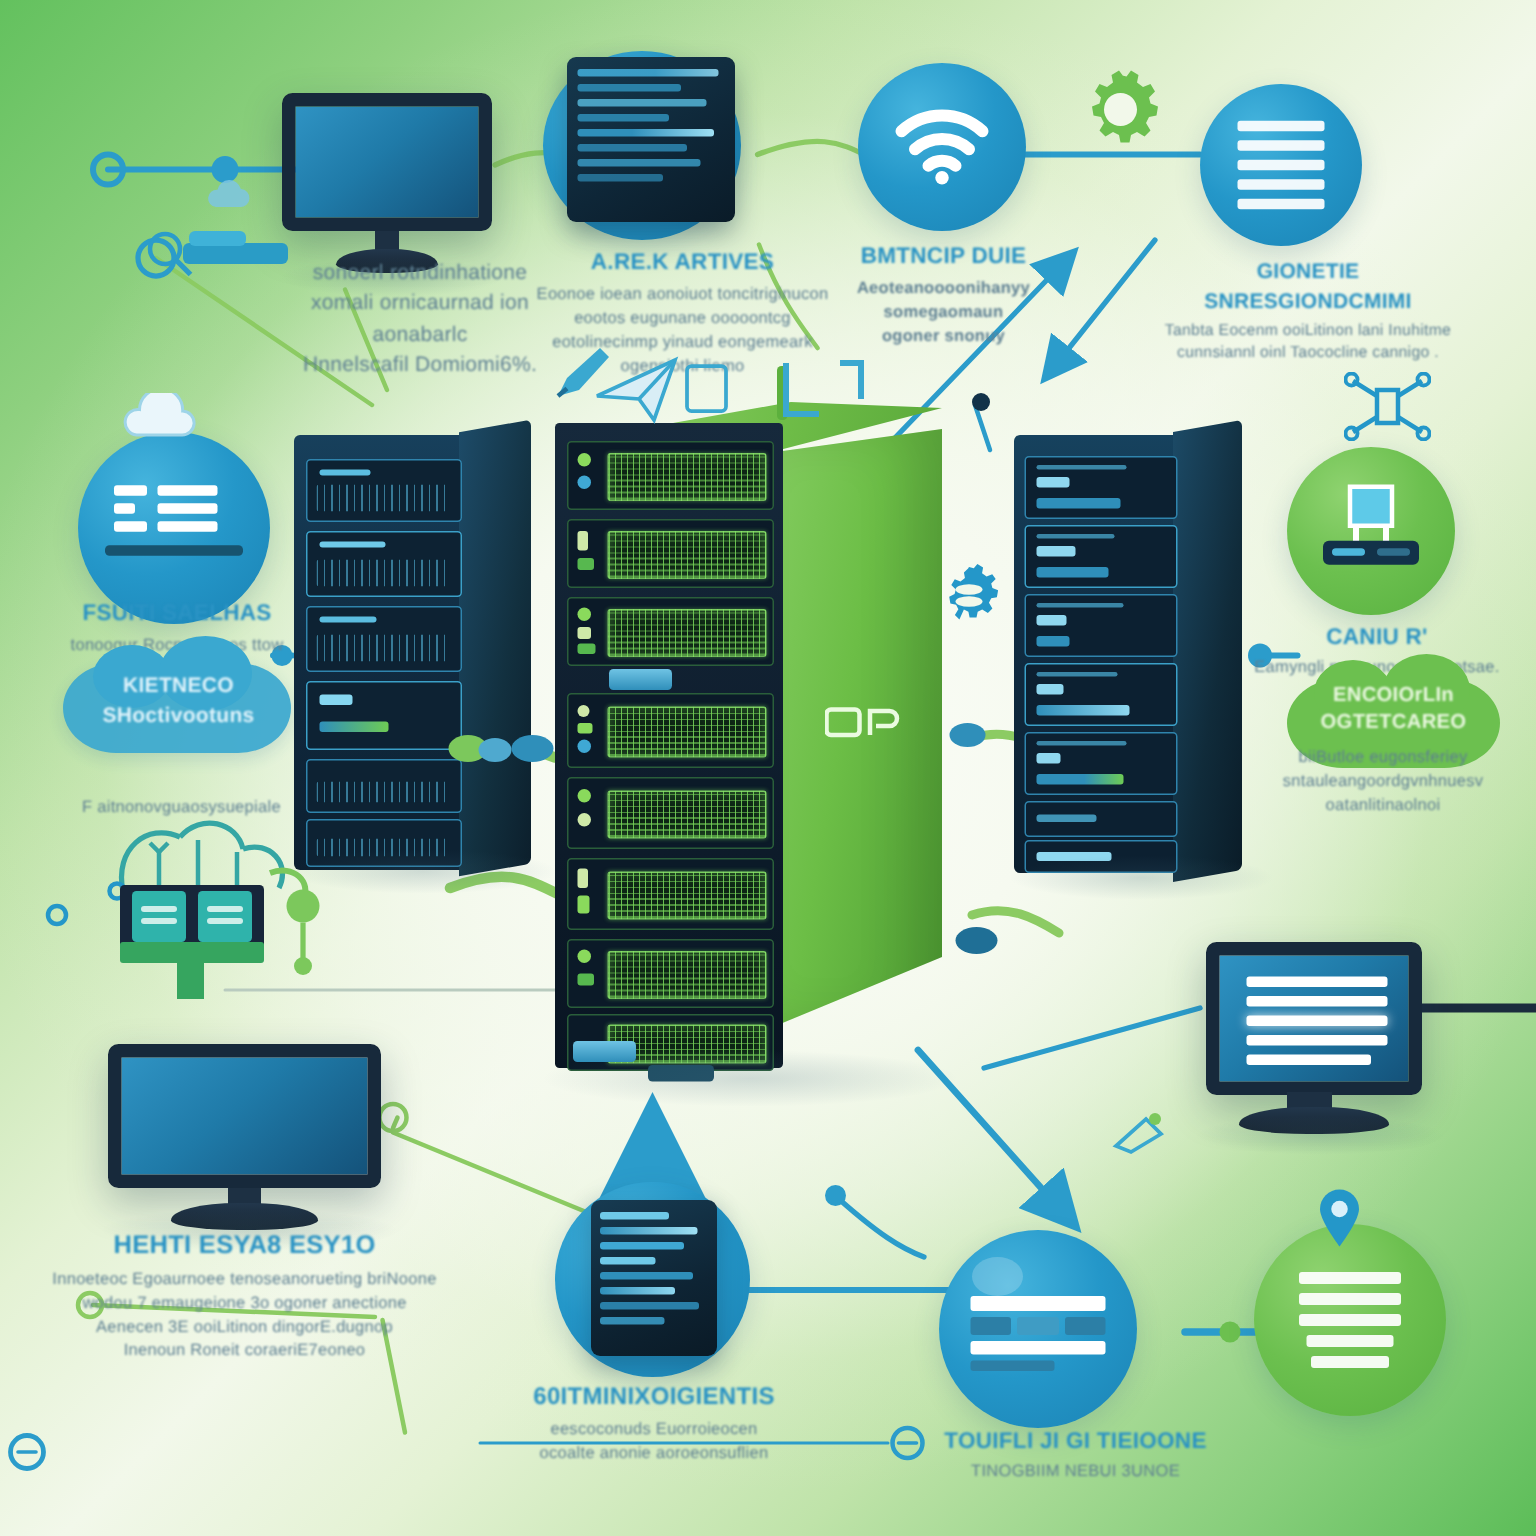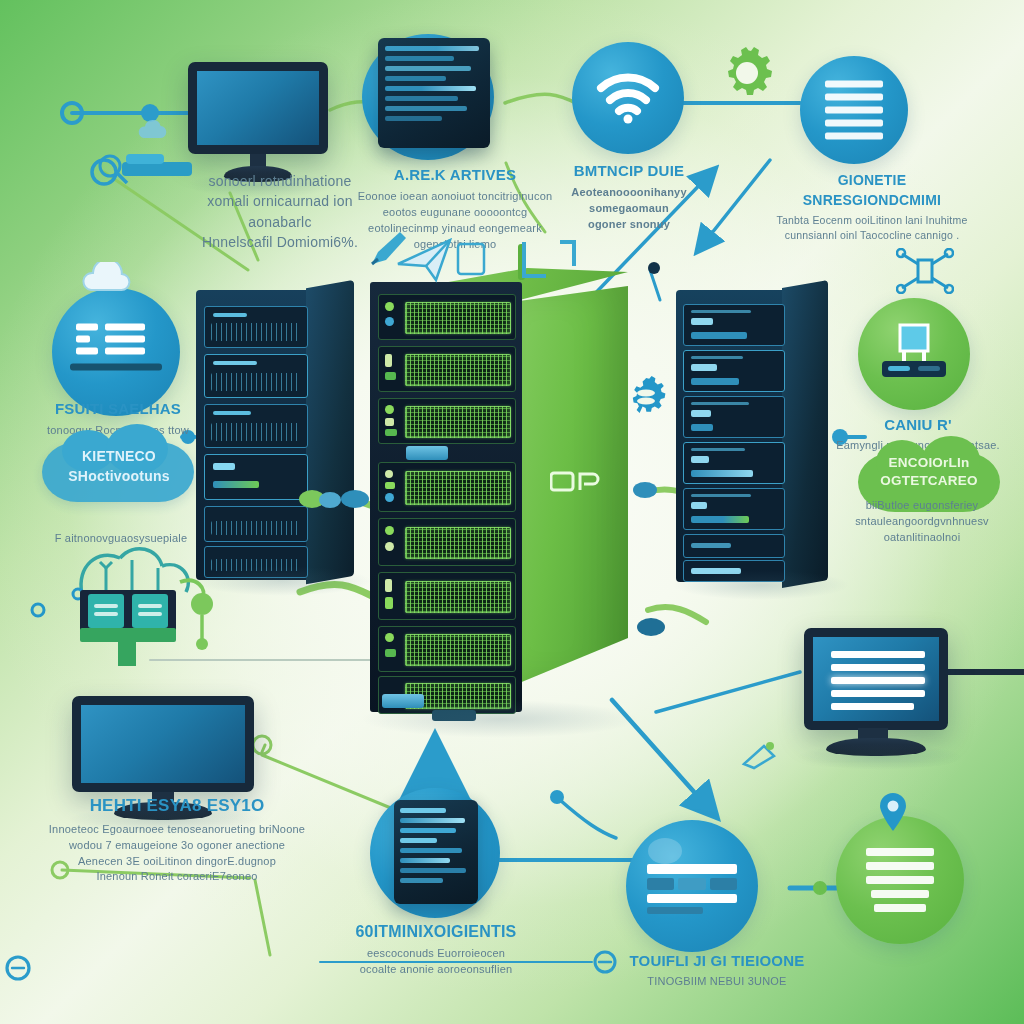--- a/index.html
+++ b/index.html
@@ -488,21 +488,21 @@
       <circle cx="140" cy="108" r="6" fill="#7cc85c"></circle>
     </svg>
   </div>
 
   <div class="abs monitor" style="left:72px;top:696px;width:182px;height:122px;">
     <div class="screen" style="left:0;top:0;width:182px;height:96px;"></div>
     <div class="neck" style="left:80px;top:96px;width:22px;height:14px;"></div>
     <div class="base" style="left:42px;top:106px;width:98px;height:18px;"></div>
   </div>
   <div class="shadow" style="left:66px;top:806px;width:200px;height:28px;"></div>
-  <div class="ptext" style="left:32px;top:794px;width:262px;margin-left:14px;">
+  <div class="ptext" style="left:32px;top:818px;width:262px;">
     <div class="ptitle" style="font-size:17px;">HEHTI ESYA8 ESY1O</div>
     <div class="pbody" style="font-size:11px;margin-top:3px;">
       <span>Innoeteoc Egoaurnoee tenoseanorueting briNoone</span>
       <span>wodou 7 emaugeione 3o ogoner anectione</span>
       <span>Aenecen 3E ooiLitinon dingorE.dugnop</span>
       <span>Inenoun Roneit coraeriE7eoneo</span>
     </div>
   </div>
 
   <div class="badge blue" style="left:370px;top:788px;width:130px;height:130px;"></div>

